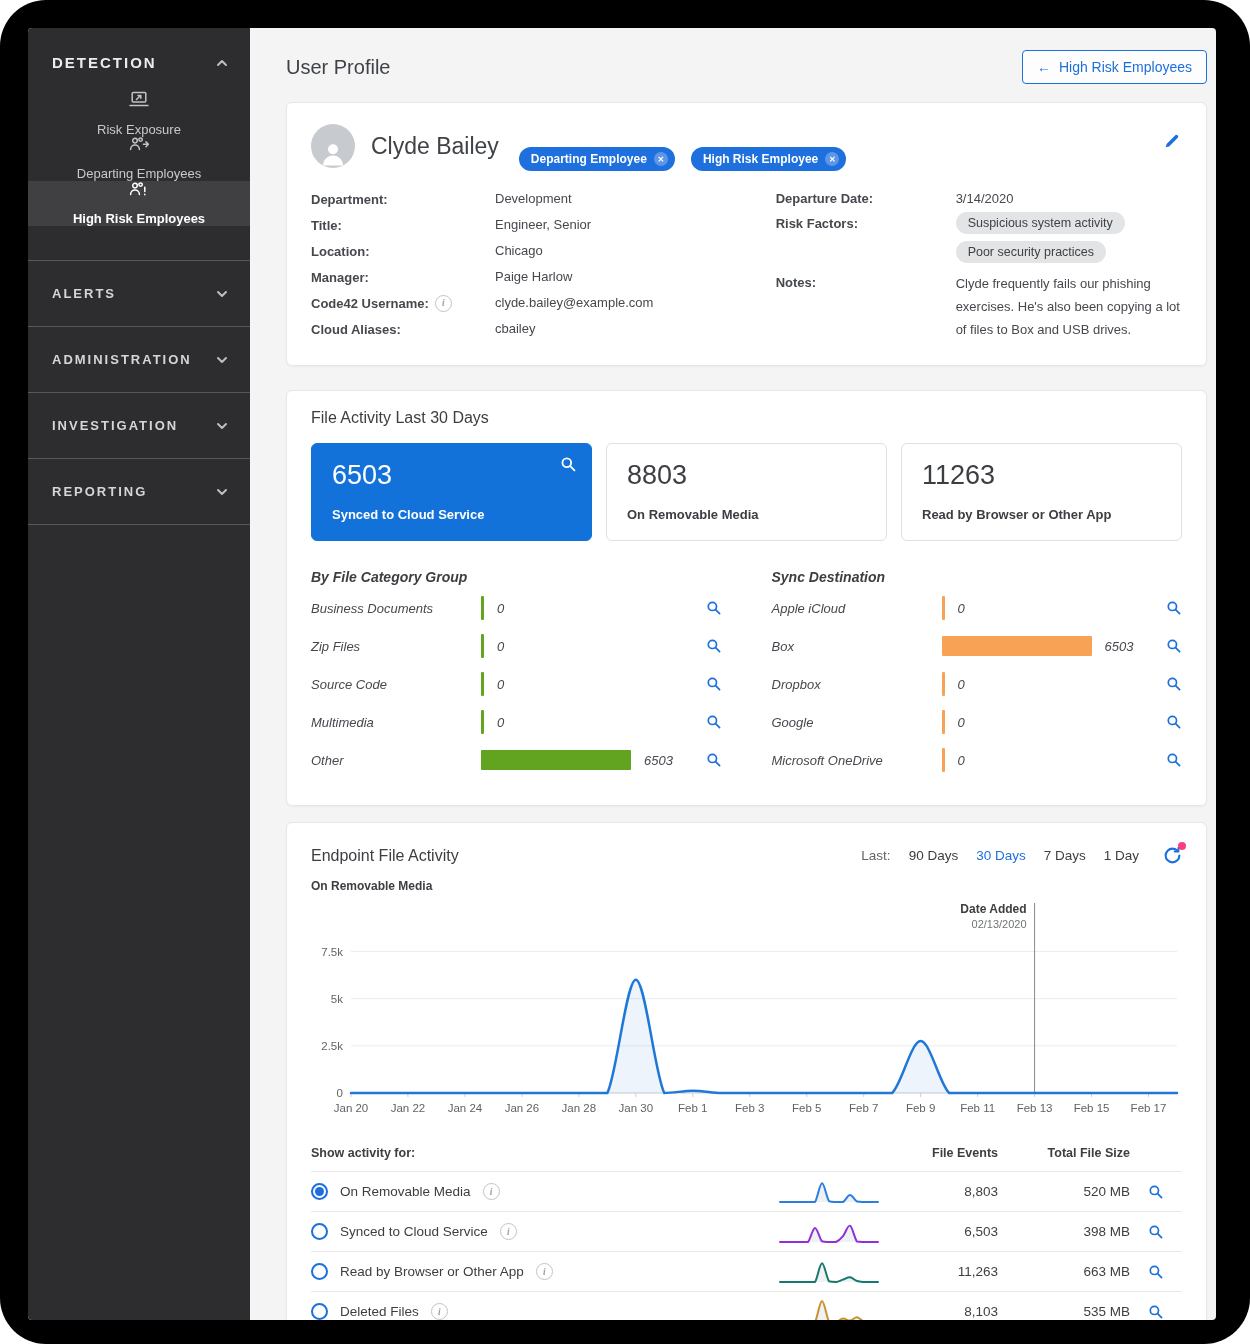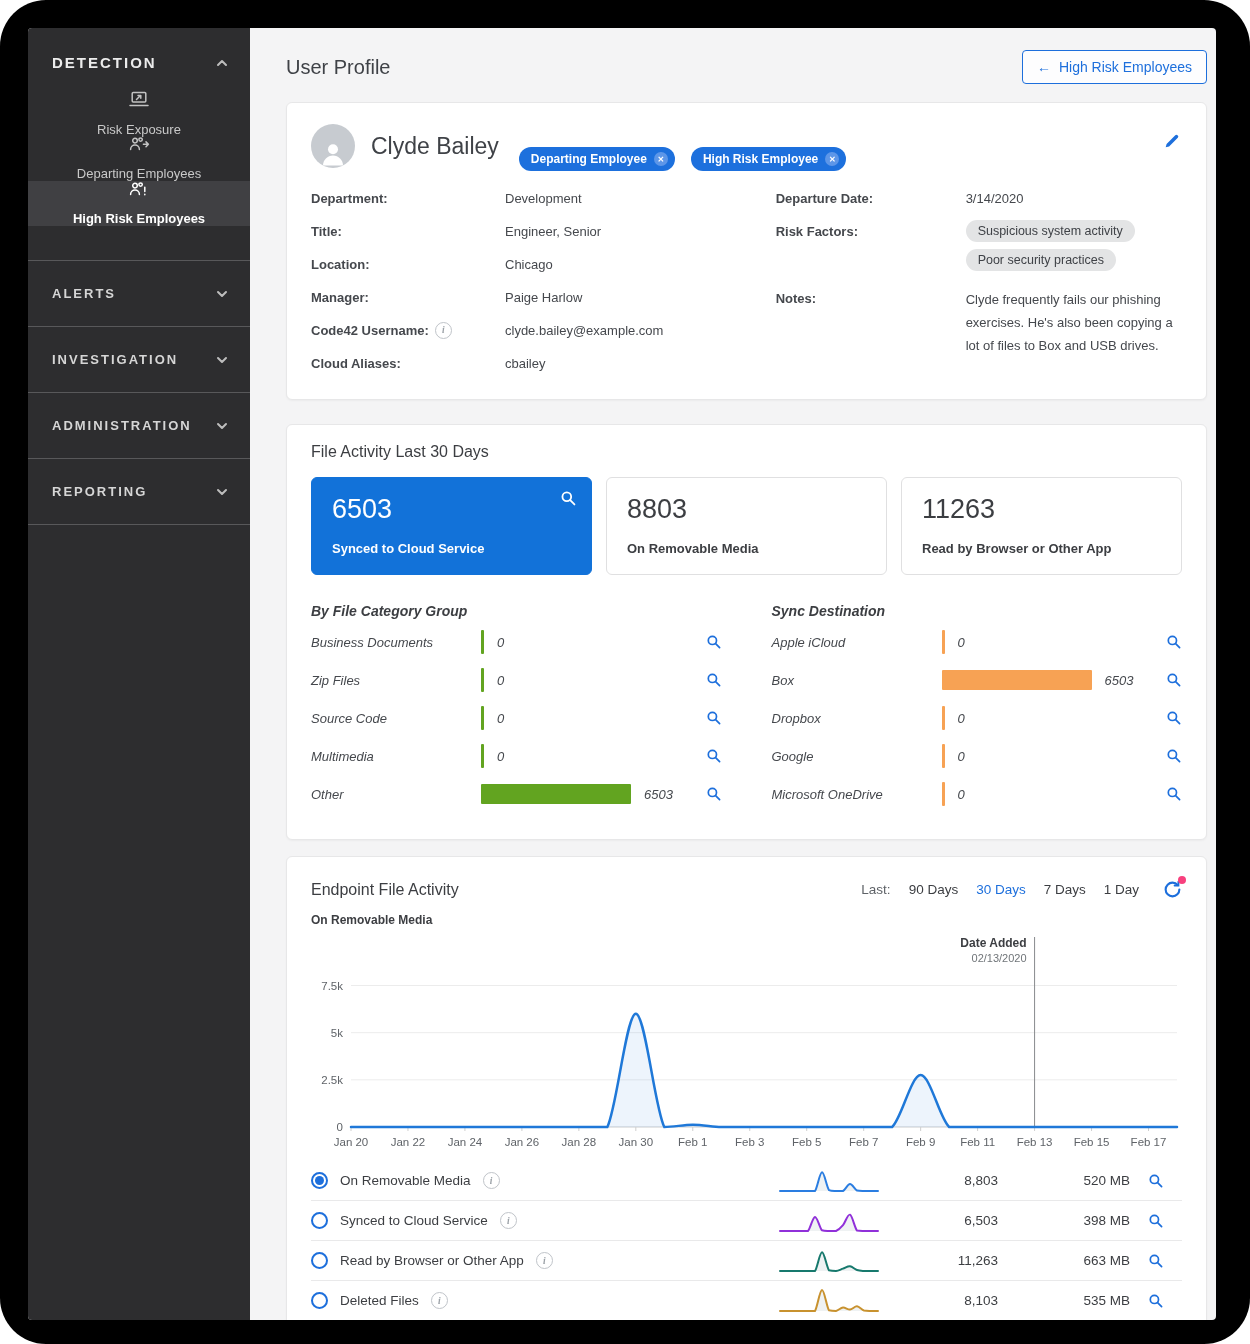--- a/index.html
+++ b/index.html
@@ -34,21 +34,21 @@
   .profile-card{padding:18px 24px 24px;position:relative;}
   .name-row{display:flex;align-items:center;gap:16px;margin-bottom:16px;}
   .avatar{width:44px;height:44px;border-radius:50%;background:#c7cbd0;display:flex;align-items:flex-end;justify-content:center;overflow:hidden;}
   .p-name{font-size:23px;color:#3f4247;margin-right:4px;}
   .badge{display:inline-flex;align-items:center;gap:7px;background:#1d70dd;color:#fff;
     font-size:12px;font-weight:700;border-radius:13px;padding:5px 7px 5px 12px;cursor:default;margin-top:26px;}
   .badge .x{width:14px;height:14px;border-radius:50%;background:#5d96e8;color:#fff;font-size:8px;
     display:flex;align-items:center;justify-content:center;cursor:pointer;}
   .edit-btn{position:absolute;right:26px;top:30px;cursor:pointer;}
   .details{display:grid;grid-template-columns:1.04fr 1fr;column-gap:42px;}
-  .fgrid{display:grid;grid-template-columns:184px 1fr;font-size:13px;color:#45484d;row-gap:2px;gap:10px;}
+  .fgrid{display:grid;grid-template-columns:184px 1fr;font-size:13px;color:#45484d;row-gap:2px;}
   .fgrid .lab{font-weight:700;line-height:23px;display:flex;align-items:center;gap:6px;}
   .fgrid .val{line-height:23px;}
   .gray-pill{display:inline-block;background:#e3e4e5;color:#3f4247;border-radius:13px;
     padding:4px 12px;font-size:12.5px;margin:0 0 7px;width:fit-content;}
   .notes{max-width:262px;line-height:21px;}
   .info-ic{width:15px;height:15px;border-radius:50%;border:1.4px solid #c0c4c9;color:#9aa0a6;
     font-size:9.5px;font-weight:700;display:inline-flex;align-items:center;justify-content:center;
     font-family:"Liberation Serif",serif;font-style:italic;flex-shrink:0;}
 
   
@@ -150,27 +150,27 @@
 
     <div class="nav-spacer"></div>
 
     <div class="nav-collapsed">
       <span>ALERTS</span>
       <svg class="chev" width="12" height="8" viewBox="0 0 12 8">
             <path d="M2 2l4 4 4-4"></path>
           </svg>
     </div>
     <div class="nav-collapsed">
-      <span>INVESTIGATION</span>
+      <span>ADMINISTRATION</span>
       <svg class="chev" width="12" height="8" viewBox="0 0 12 8">
             <path d="M2 2l4 4 4-4"></path>
           </svg>
     </div>
     <div class="nav-collapsed">
-      <span>ADMINISTRATION</span>
+      <span>INVESTIGATION</span>
       <svg class="chev" width="12" height="8" viewBox="0 0 12 8">
             <path d="M2 2l4 4 4-4"></path>
           </svg>
     </div>
     <div class="nav-collapsed">
       <span>REPORTING</span>
       <svg class="chev" width="12" height="8" viewBox="0 0 12 8">
             <path d="M2 2l4 4 4-4"></path>
           </svg>
     </div>
@@ -468,20 +468,27 @@
               <line x1="837.5172413793103" x2="837.5172413793103" y1="196" y2="200" stroke="#cfcfcf"></line>
               <text x="837.5172413793103" y="215" text-anchor="middle" font-size="11.5" fill="#5f6368">Feb 17</text>
               <line x1="723.5862068965517" x2="723.5862068965517" y1="6" y2="196" stroke="#87898c" stroke-width="1"></line>
               <text x="715.5862068965517" y="16" text-anchor="end" font-size="12" font-weight="bold" fill="#3c3e42">Date Added</text>
               <text x="715.5862068965517" y="31" text-anchor="end" font-size="11" fill="#707579">02/13/2020</text>
               <path d="M40,196C44.747126436781606,196,58.98850574712643,196,68.48275862068965,196C77.97701149425286,196,87.47126436781608,196,96.9655172413793,196C106.45977011494253,196,115.95402298850576,196,125.44827586206897,196C134.94252873563218,196,144.43678160919538,196,153.9310344827586,196C163.42528735632183,196,172.91954022988506,196,182.41379310344828,196C191.9080459770115,196,201.4022988505747,196,210.89655172413794,196C220.39080459770116,196,229.88505747126436,196,239.3793103448276,196C248.8735632183908,196,258.367816091954,196,267.8620689655172,196C277.3563218390804,196,286.8505747126437,196,296.3448275862069,196C305.8390804597701,177.13636363636363,315.33333333333337,82.81818181818183,324.82758620689657,82.81818181818183C334.32183908045977,82.81818181818183,343.816091954023,177.51363636363635,353.3103448275862,196C362.8045977011494,196,372.2988505747127,193.73636363636365,381.7931034482759,193.73636363636365C391.28735632183907,193.73636363636365,400.7816091954023,195.62272727272727,410.2758620689655,196C419.7701149425287,196,429.264367816092,196,438.7586206896552,196C448.2528735632184,196,457.7471264367816,196,467.2413793103448,196C476.735632183908,196,486.2298850574713,196,495.7241379310345,196C505.2183908045977,196,514.7126436781609,196,524.2068965517242,196C533.7011494252874,196,543.1954022988506,196,552.6896551724138,196C562.1839080459771,196,571.6781609195402,196,581.1724137931035,196C590.6666666666667,187.35416666666666,600.1609195402299,144.125,609.6551724137931,144.125C619.1494252873564,144.125,628.6436781609195,187.35416666666666,638.1379310344828,196C647.632183908046,196,657.1264367816092,196,666.6206896551724,196C676.1149425287357,196,685.6091954022988,196,695.1034482758621,196C704.5977011494253,196,714.0919540229885,196,723.5862068965517,196C733.080459770115,196,742.5747126436781,196,752.0689655172414,196C761.5632183908046,196,771.0574712643678,196,780.551724137931,196C790.0459770114943,196,799.5402298850574,196,809.0344827586207,196C818.528735632184,196,828.0229885057471,196,837.5172413793103,196C847.0114942528736,196,861.2528735632184,196,866,196L866,196L40,196Z" fill="rgba(31,120,216,0.08)" stroke="none"></path>
               <path d="M40,196C44.747126436781606,196,58.98850574712643,196,68.48275862068965,196C77.97701149425286,196,87.47126436781608,196,96.9655172413793,196C106.45977011494253,196,115.95402298850576,196,125.44827586206897,196C134.94252873563218,196,144.43678160919538,196,153.9310344827586,196C163.42528735632183,196,172.91954022988506,196,182.41379310344828,196C191.9080459770115,196,201.4022988505747,196,210.89655172413794,196C220.39080459770116,196,229.88505747126436,196,239.3793103448276,196C248.8735632183908,196,258.367816091954,196,267.8620689655172,196C277.3563218390804,196,286.8505747126437,196,296.3448275862069,196C305.8390804597701,177.13636363636363,315.33333333333337,82.81818181818183,324.82758620689657,82.81818181818183C334.32183908045977,82.81818181818183,343.816091954023,177.51363636363635,353.3103448275862,196C362.8045977011494,196,372.2988505747127,193.73636363636365,381.7931034482759,193.73636363636365C391.28735632183907,193.73636363636365,400.7816091954023,195.62272727272727,410.2758620689655,196C419.7701149425287,196,429.264367816092,196,438.7586206896552,196C448.2528735632184,196,457.7471264367816,196,467.2413793103448,196C476.735632183908,196,486.2298850574713,196,495.7241379310345,196C505.2183908045977,196,514.7126436781609,196,524.2068965517242,196C533.7011494252874,196,543.1954022988506,196,552.6896551724138,196C562.1839080459771,196,571.6781609195402,196,581.1724137931035,196C590.6666666666667,187.35416666666666,600.1609195402299,144.125,609.6551724137931,144.125C619.1494252873564,144.125,628.6436781609195,187.35416666666666,638.1379310344828,196C647.632183908046,196,657.1264367816092,196,666.6206896551724,196C676.1149425287357,196,685.6091954022988,196,695.1034482758621,196C704.5977011494253,196,714.0919540229885,196,723.5862068965517,196C733.080459770115,196,742.5747126436781,196,752.0689655172414,196C761.5632183908046,196,771.0574712643678,196,780.551724137931,196C790.0459770114943,196,799.5402298850574,196,809.0344827586207,196C818.528735632184,196,828.0229885057471,196,837.5172413793103,196C847.0114942528736,196,861.2528735632184,196,866,196" fill="none" stroke="#1f78d8" stroke-width="2.5" stroke-linecap="round"></path>
             </svg>
       </div>
 
+      <div class="tbl-head">
+        <span class="c-label">Show activity for:</span>
+        <span class="c-spark"></span>
+        <span class="c-ev">File Events</span>
+        <span class="c-sz">Total File Size</span>
+        <span class="c-mag"></span>
+      </div>
 
       <div class="trow">
         <span class="c-label">
               <span class="radio checked"></span>
           <span>On Removable Media</span>
           <span class="info-ic">i</span>
             </span>
         <span class="c-spark">
               <svg width="110" height="30">
                 <path d="M6,25C7.166666666666667,25,10.666666666666666,25,13,25C15.333333333333334,25,17.666666666666668,25,20,25C22.333333333333332,25,24.666666666666668,25,27,25C29.333333333333332,25,31.666666666666668,25,34,25C36.333333333333336,25,38.666666666666664,25,41,25C43.333333333333336,21.88888888888889,45.666666666666664,6.488888888888892,48,6.333333333333336C50.333333333333336,6.17777777777778,52.666666666666664,20.955555555555556,55,24.066666666666666C57.333333333333336,25,59.666666666666664,24.844444444444445,62,25C64.33333333333333,25,66.66666666666667,25,69,25C71.33333333333333,23.833333333333332,73.66666666666667,18.077777777777776,76,18C78.33333333333333,17.922222222222224,80.66666666666667,23.366666666666667,83,24.533333333333335C85.33333333333333,25,87.66666666666667,24.922222222222224,90,25C92.33333333333333,25,94.66666666666667,25,97,25C99.33333333333333,25,102.83333333333333,25,104,25L104,25L6,25Z" fill="rgba(96,125,139,0.10)" stroke="none"></path>

